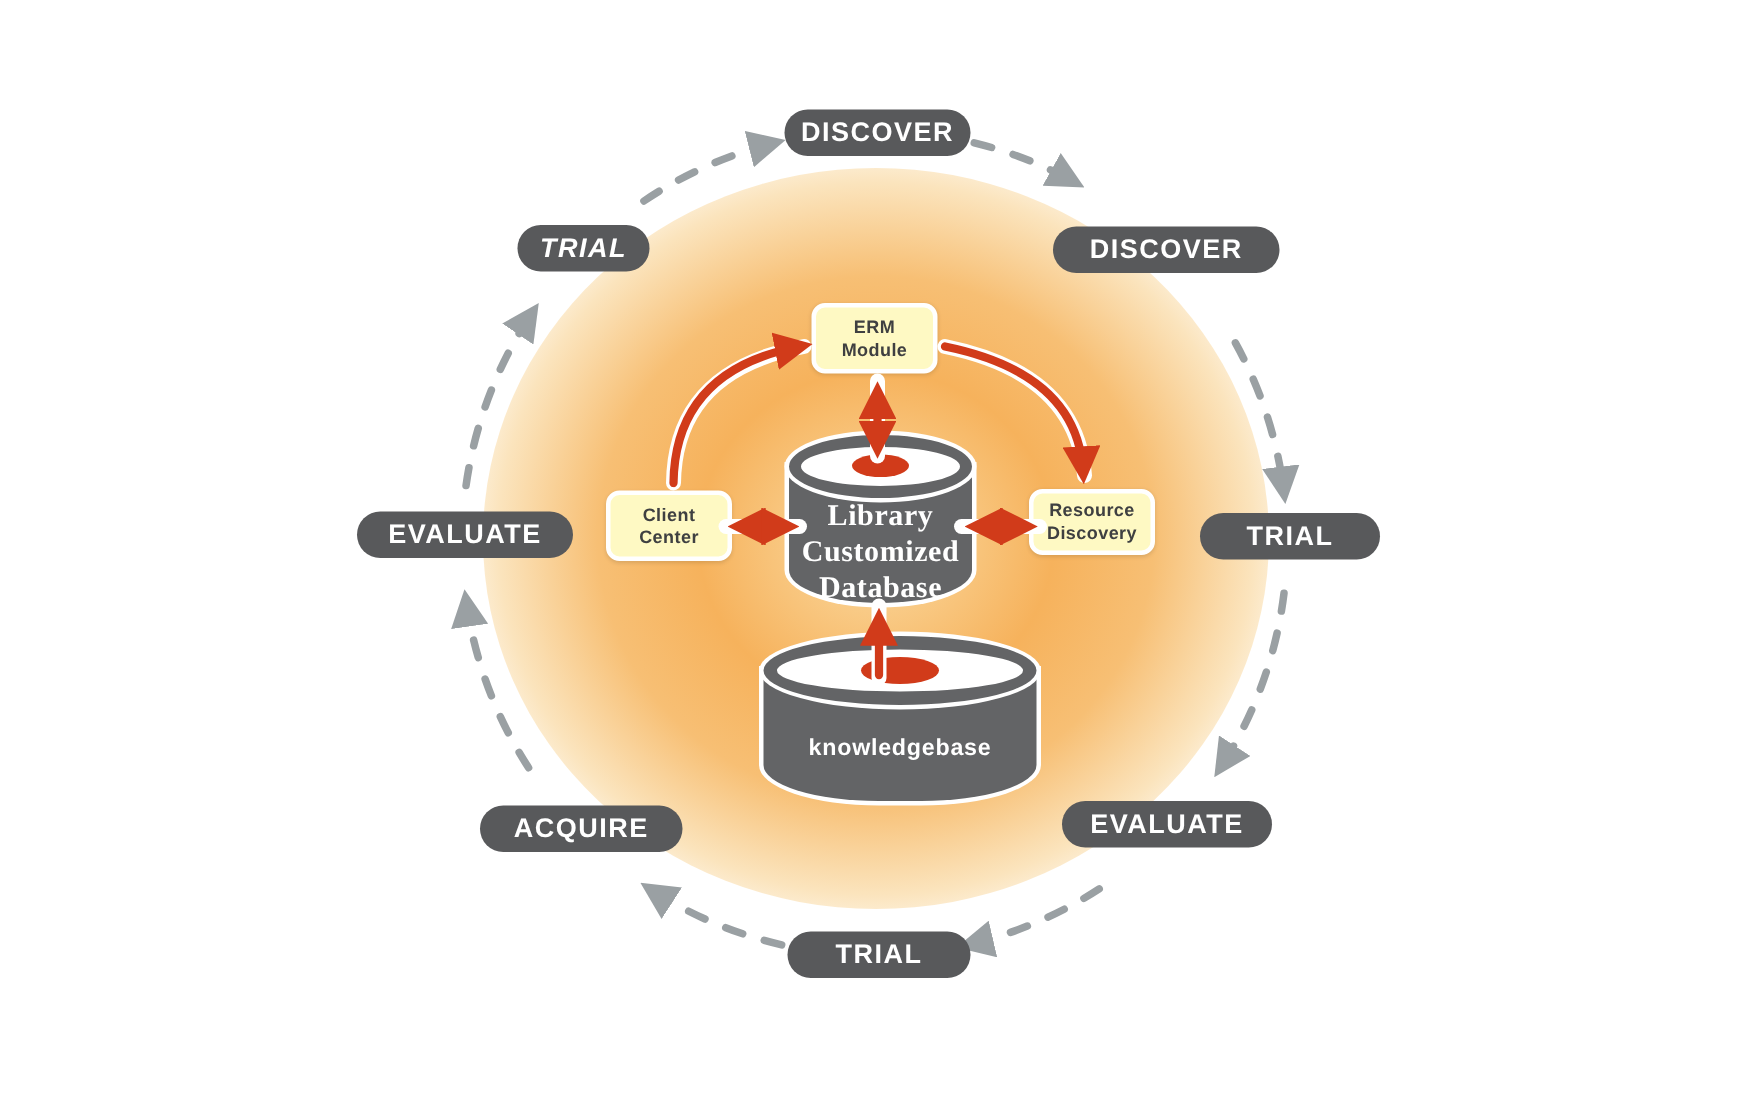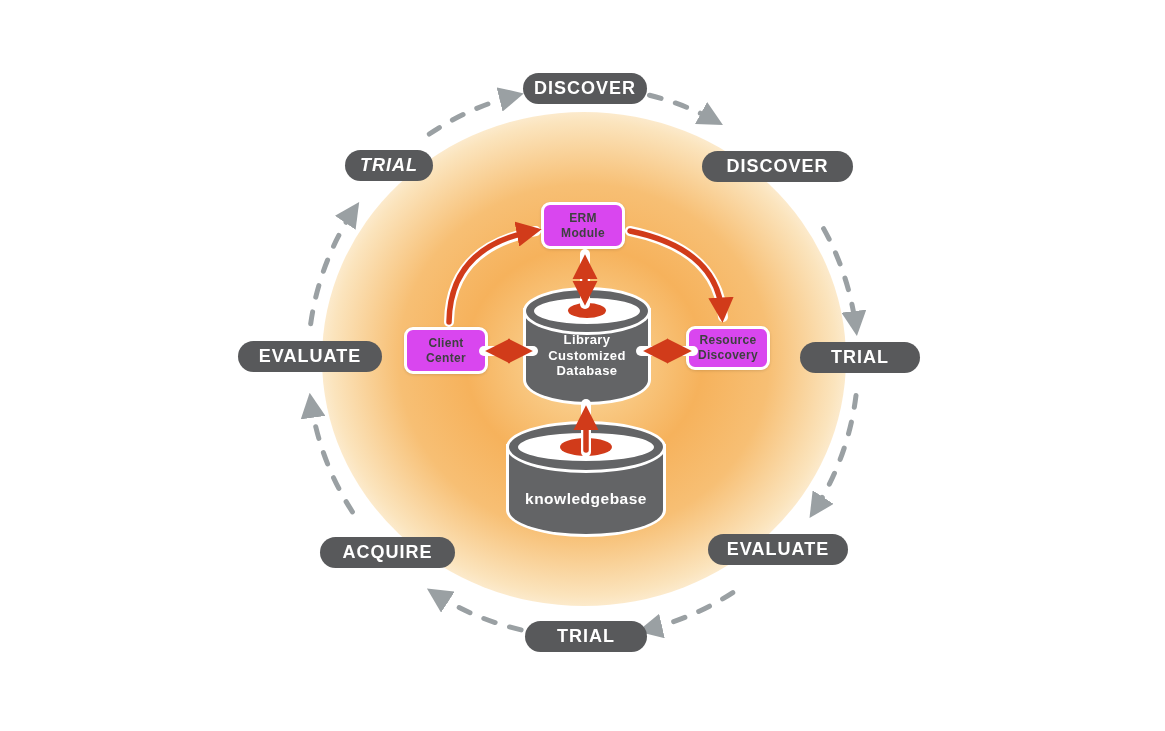--- a/index.html
+++ b/index.html
@@ -15,21 +15,21 @@
   }
   svg.layer{position:absolute;left:0;top:0;width:1165px;height:731px;pointer-events:none;}
   svg.gray-layer{z-index:2;}
   svg.red-layer{z-index:4;}
   .pill{
     position:absolute;z-index:3;height:31px;background:#58595b;border-radius:17px;
     display:flex;align-items:center;justify-content:center;
     color:#ffffff;font-weight:bold;font-size:18px;letter-spacing:1px;
   }
   .modbox{
-    position:absolute;z-index:3;background:#d946ef;border:3px solid #ffffff;
+    position:absolute;z-index:3;background:#fef9c3;border:3px solid #ffffff;
     border-radius:9px;box-sizing:border-box;
     display:flex;align-items:center;justify-content:center;
     box-shadow:0 1px 3px rgba(0,0,0,0.12);
   }
   .modbox .box-label{
     white-space:pre-line;text-align:center;color:#3f4041;font-weight:bold;
     font-size:12px;line-height:1.25;letter-spacing:0.3px;
   }
   .cylinder{position:absolute;z-index:3;}
   .cyl-body{
@@ -46,23 +46,23 @@
   }
   .cyl-label{
     position:absolute;left:0;width:100%;text-align:center;z-index:2;
     color:#ffffff;font-weight:bold;white-space:pre-line;
   }
   
   .cyl-lib{left:526px;top:290px;width:122px;height:112px;}
   .cyl-lib .cyl-body{top:21px;border-radius:0 0 61px 61px / 0 0 22px 22px;}
   .cyl-lib .cyl-top{height:42px;border:8px solid #636466;}
   .cyl-lib .cyl-port{top:13px;width:38px;height:15px;}
-  .cyl-lib .cyl-label{top:42px;font-size:13px;line-height:1.2;letter-spacing:0.4px;}
+  .cyl-lib .cyl-label{top:42px;font-size:20px;line-height:1.2;letter-spacing:0.4px;font-family:Liberation Serif, serif;}
   
-  .cyl-kb{left:509px;top:424px;width:154px;height:110px;}
+  .cyl-kb{left:509px;top:424px;width:154px;height:110px;padding-left:28px;}
   .cyl-kb .cyl-body{top:23px;border-radius:0 0 77px 77px / 0 0 24px 24px;}
   .cyl-kb .cyl-top{height:46px;border:9px solid #636466;}
   .cyl-kb .cyl-port{top:14px;width:52px;height:18px;}
   .cyl-kb .cyl-label{top:66px;font-size:15.5px;letter-spacing:0.5px;}
 </style>
 </head>
 <body>
 
 <div class="canvas">
 

